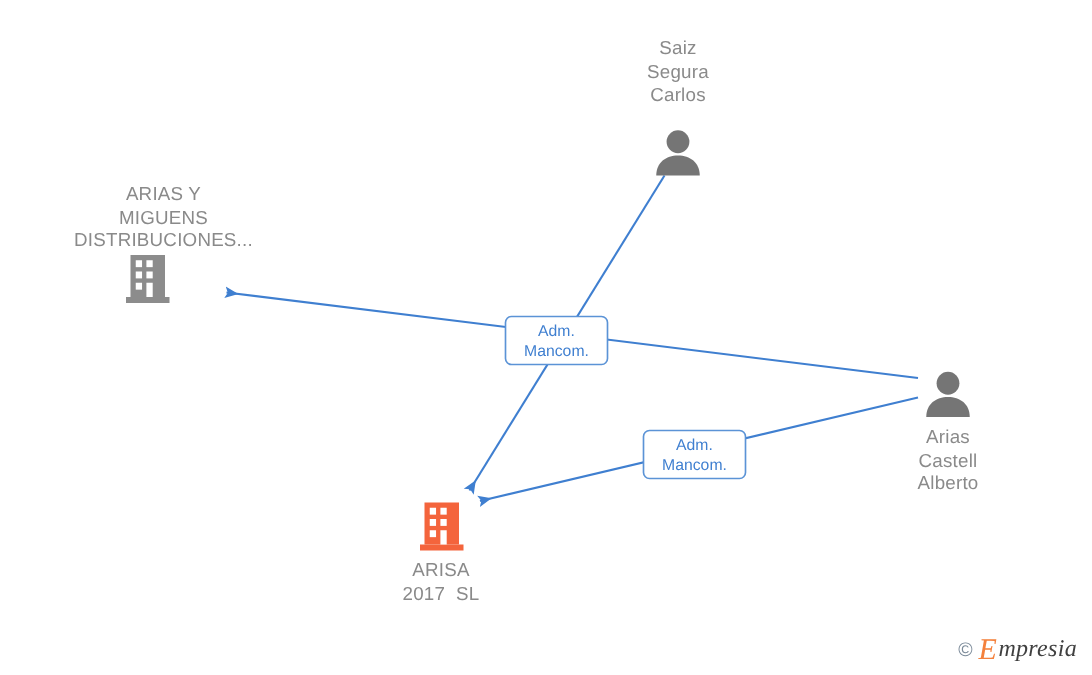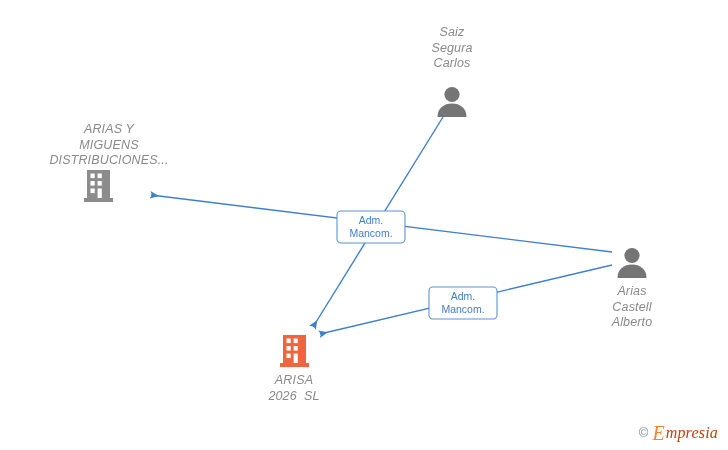--- a/index.html
+++ b/index.html
@@ -23,21 +23,20 @@
   }
   .node-label {
     position: absolute;
     text-align: center;
     color: #8a8a8a;
     font-size: 12.5px;
     line-height: 15.5px;
     font-family: "Liberation Sans", sans-serif;
     white-space: pre;
     letter-spacing: 0.15px;
-    font-style: italic;
   }
   .edge-label-text {
     font-family: "Liberation Sans", sans-serif;
     font-size: 10.5px;
     fill: #3f7fd0;
   }
   .watermark {
     position: absolute;
     right: 10px;
     bottom: 8px;
@@ -53,21 +52,21 @@
     font-family: "Liberation Sans", sans-serif;
   }
   .wm-e {
     color: #f4813c;
     font-family: "Liberation Serif", serif;
     font-style: italic;
     font-size: 20px;
     line-height: 18px;
   }
   .wm-rest {
-    color: #c2410c;
+    color: #404040;
     font-family: "Liberation Serif", serif;
     font-style: italic;
     font-size: 16px;
     letter-spacing: 0.2px;
     margin-left: -3px;
   }
 </style>
 </head>
 <body>
 
@@ -145,19 +144,19 @@
 
 <div class="node-label" style="left:9px; top:122px; width:200px;">ARIAS Y
 MIGUENS
 DISTRIBUCIONES...</div>
 
 <div class="node-label" style="left:532px; top:284px; width:200px;">Arias
 Castell
 Alberto</div>
 
 <div class="node-label" style="left:194px; top:373px; width:200px;">ARISA
-2026  SL</div>
+2017  SL</div>
 
 <div class="watermark">
   <span class="wm-copy">©</span>
   <span class="wm-e">E</span>
   <span class="wm-rest">mpresia</span>
 </div>
 
 </body></html>

